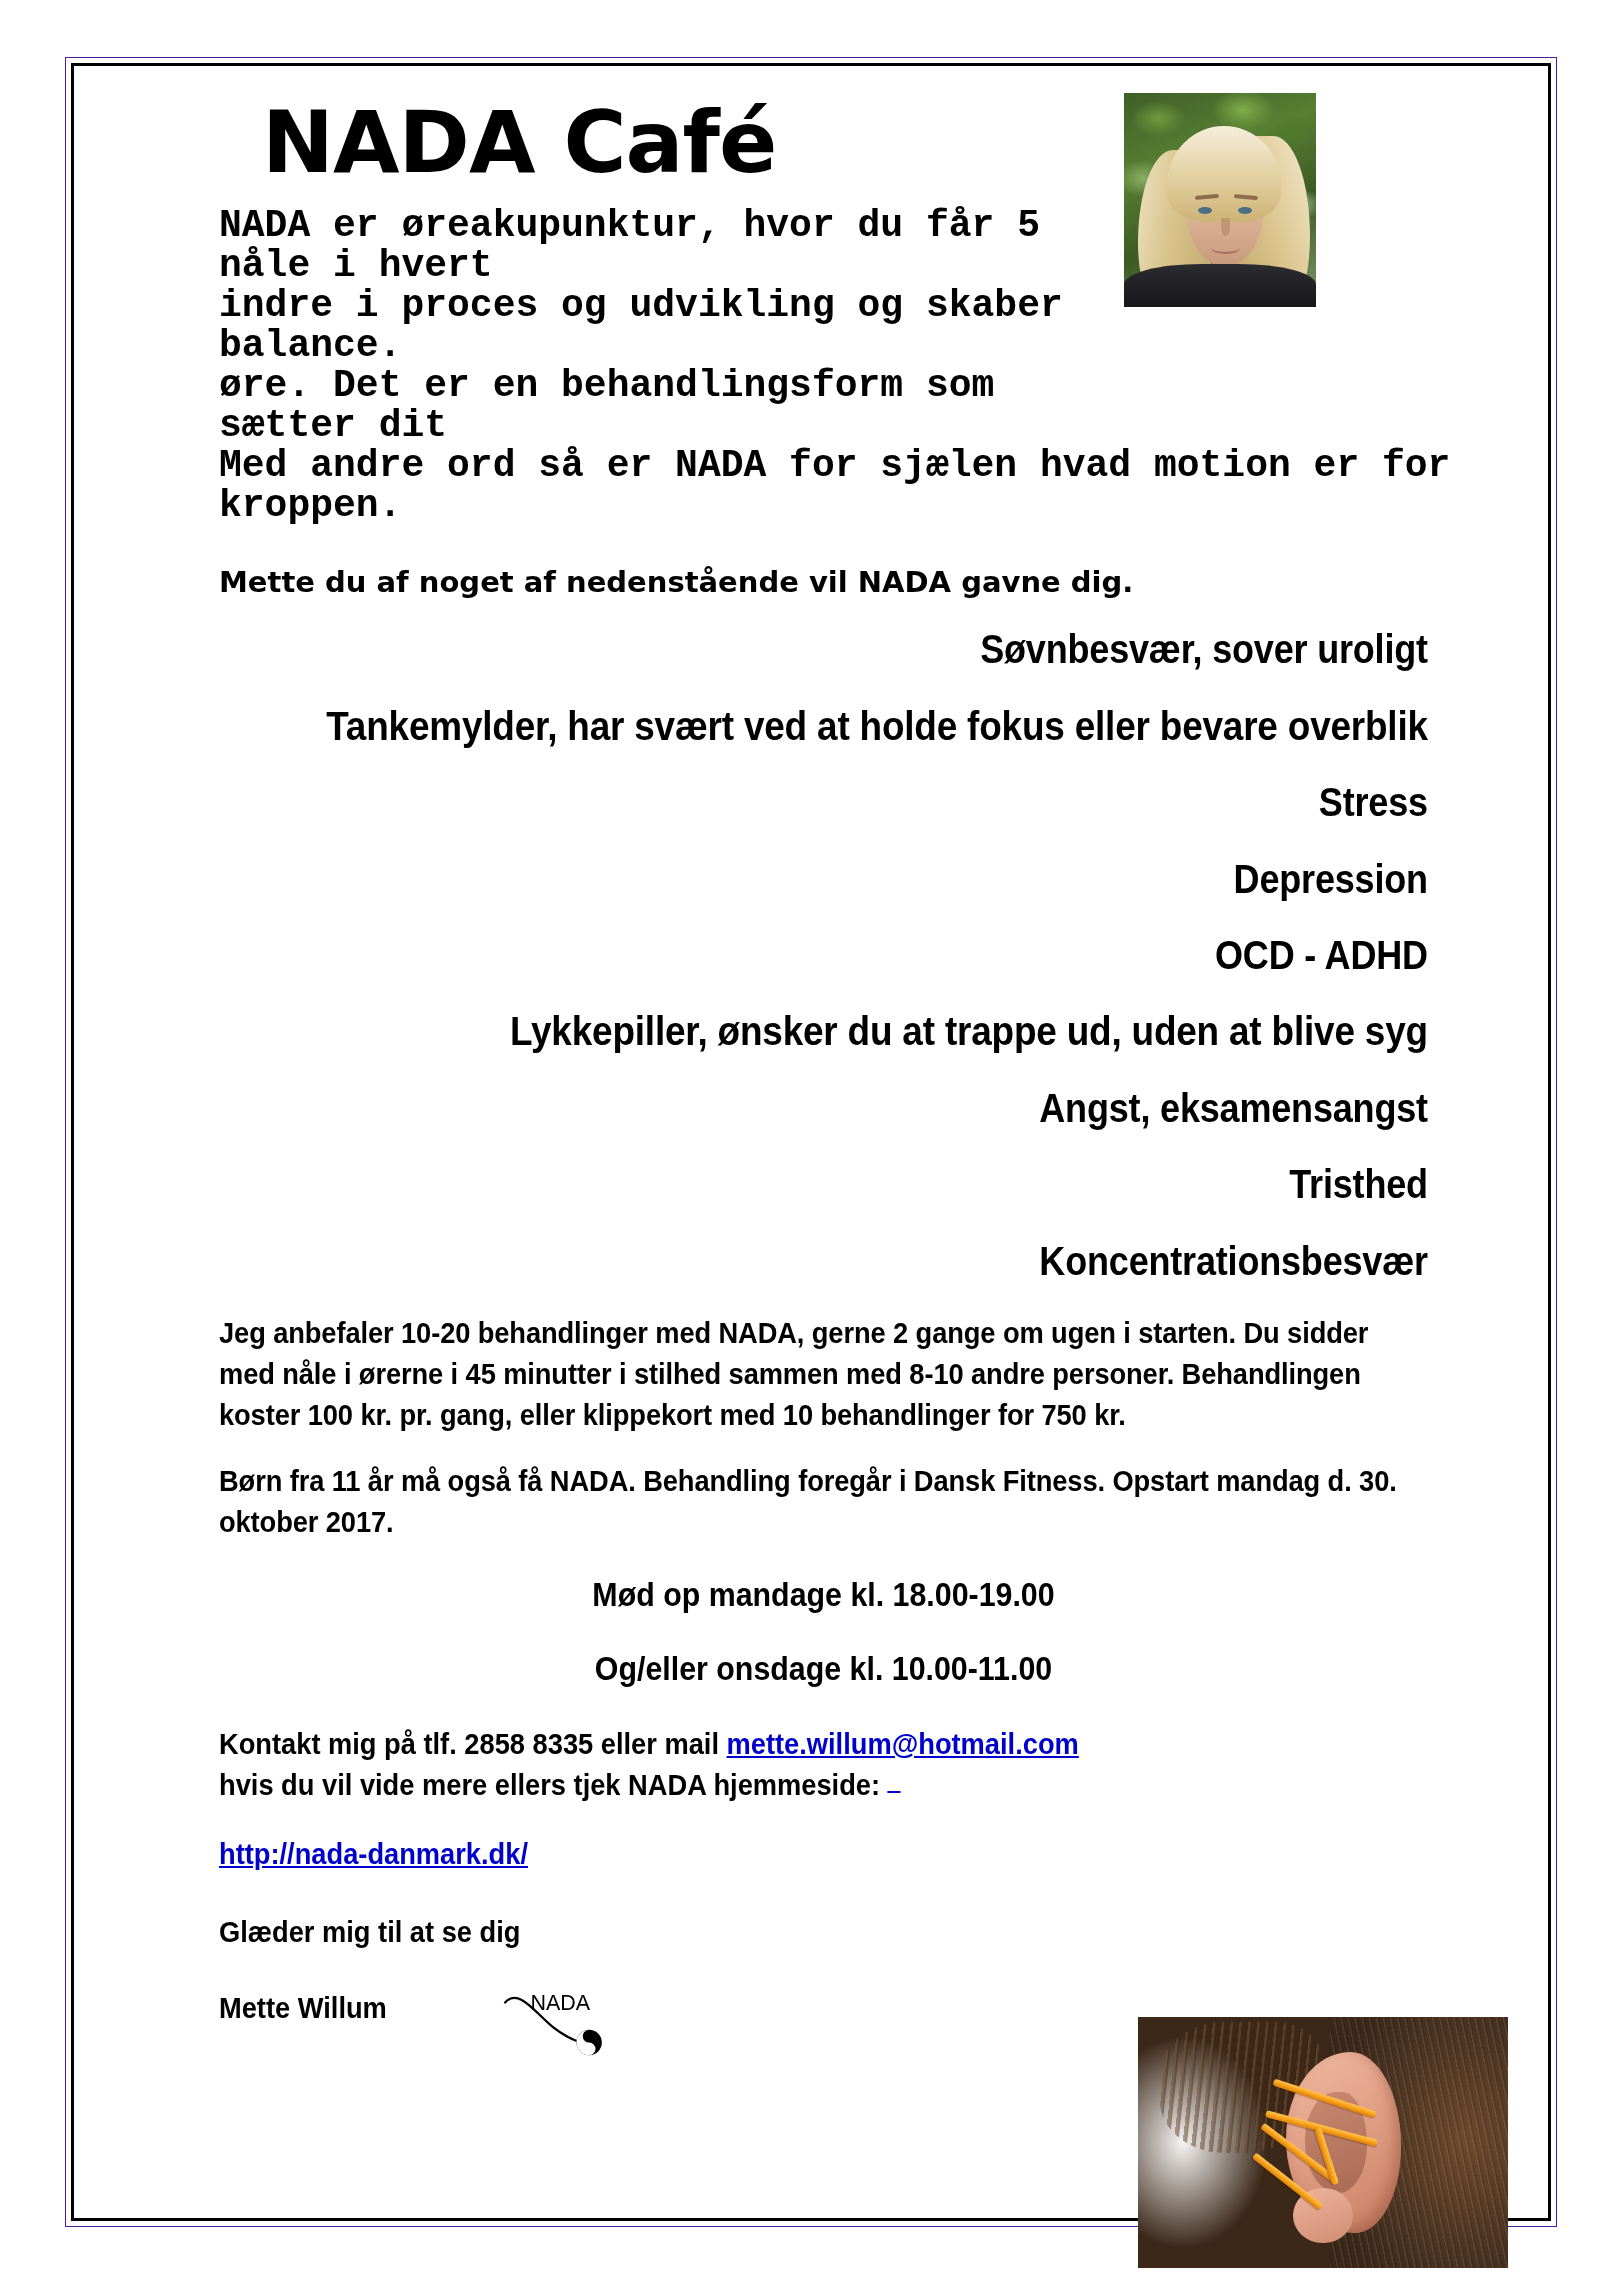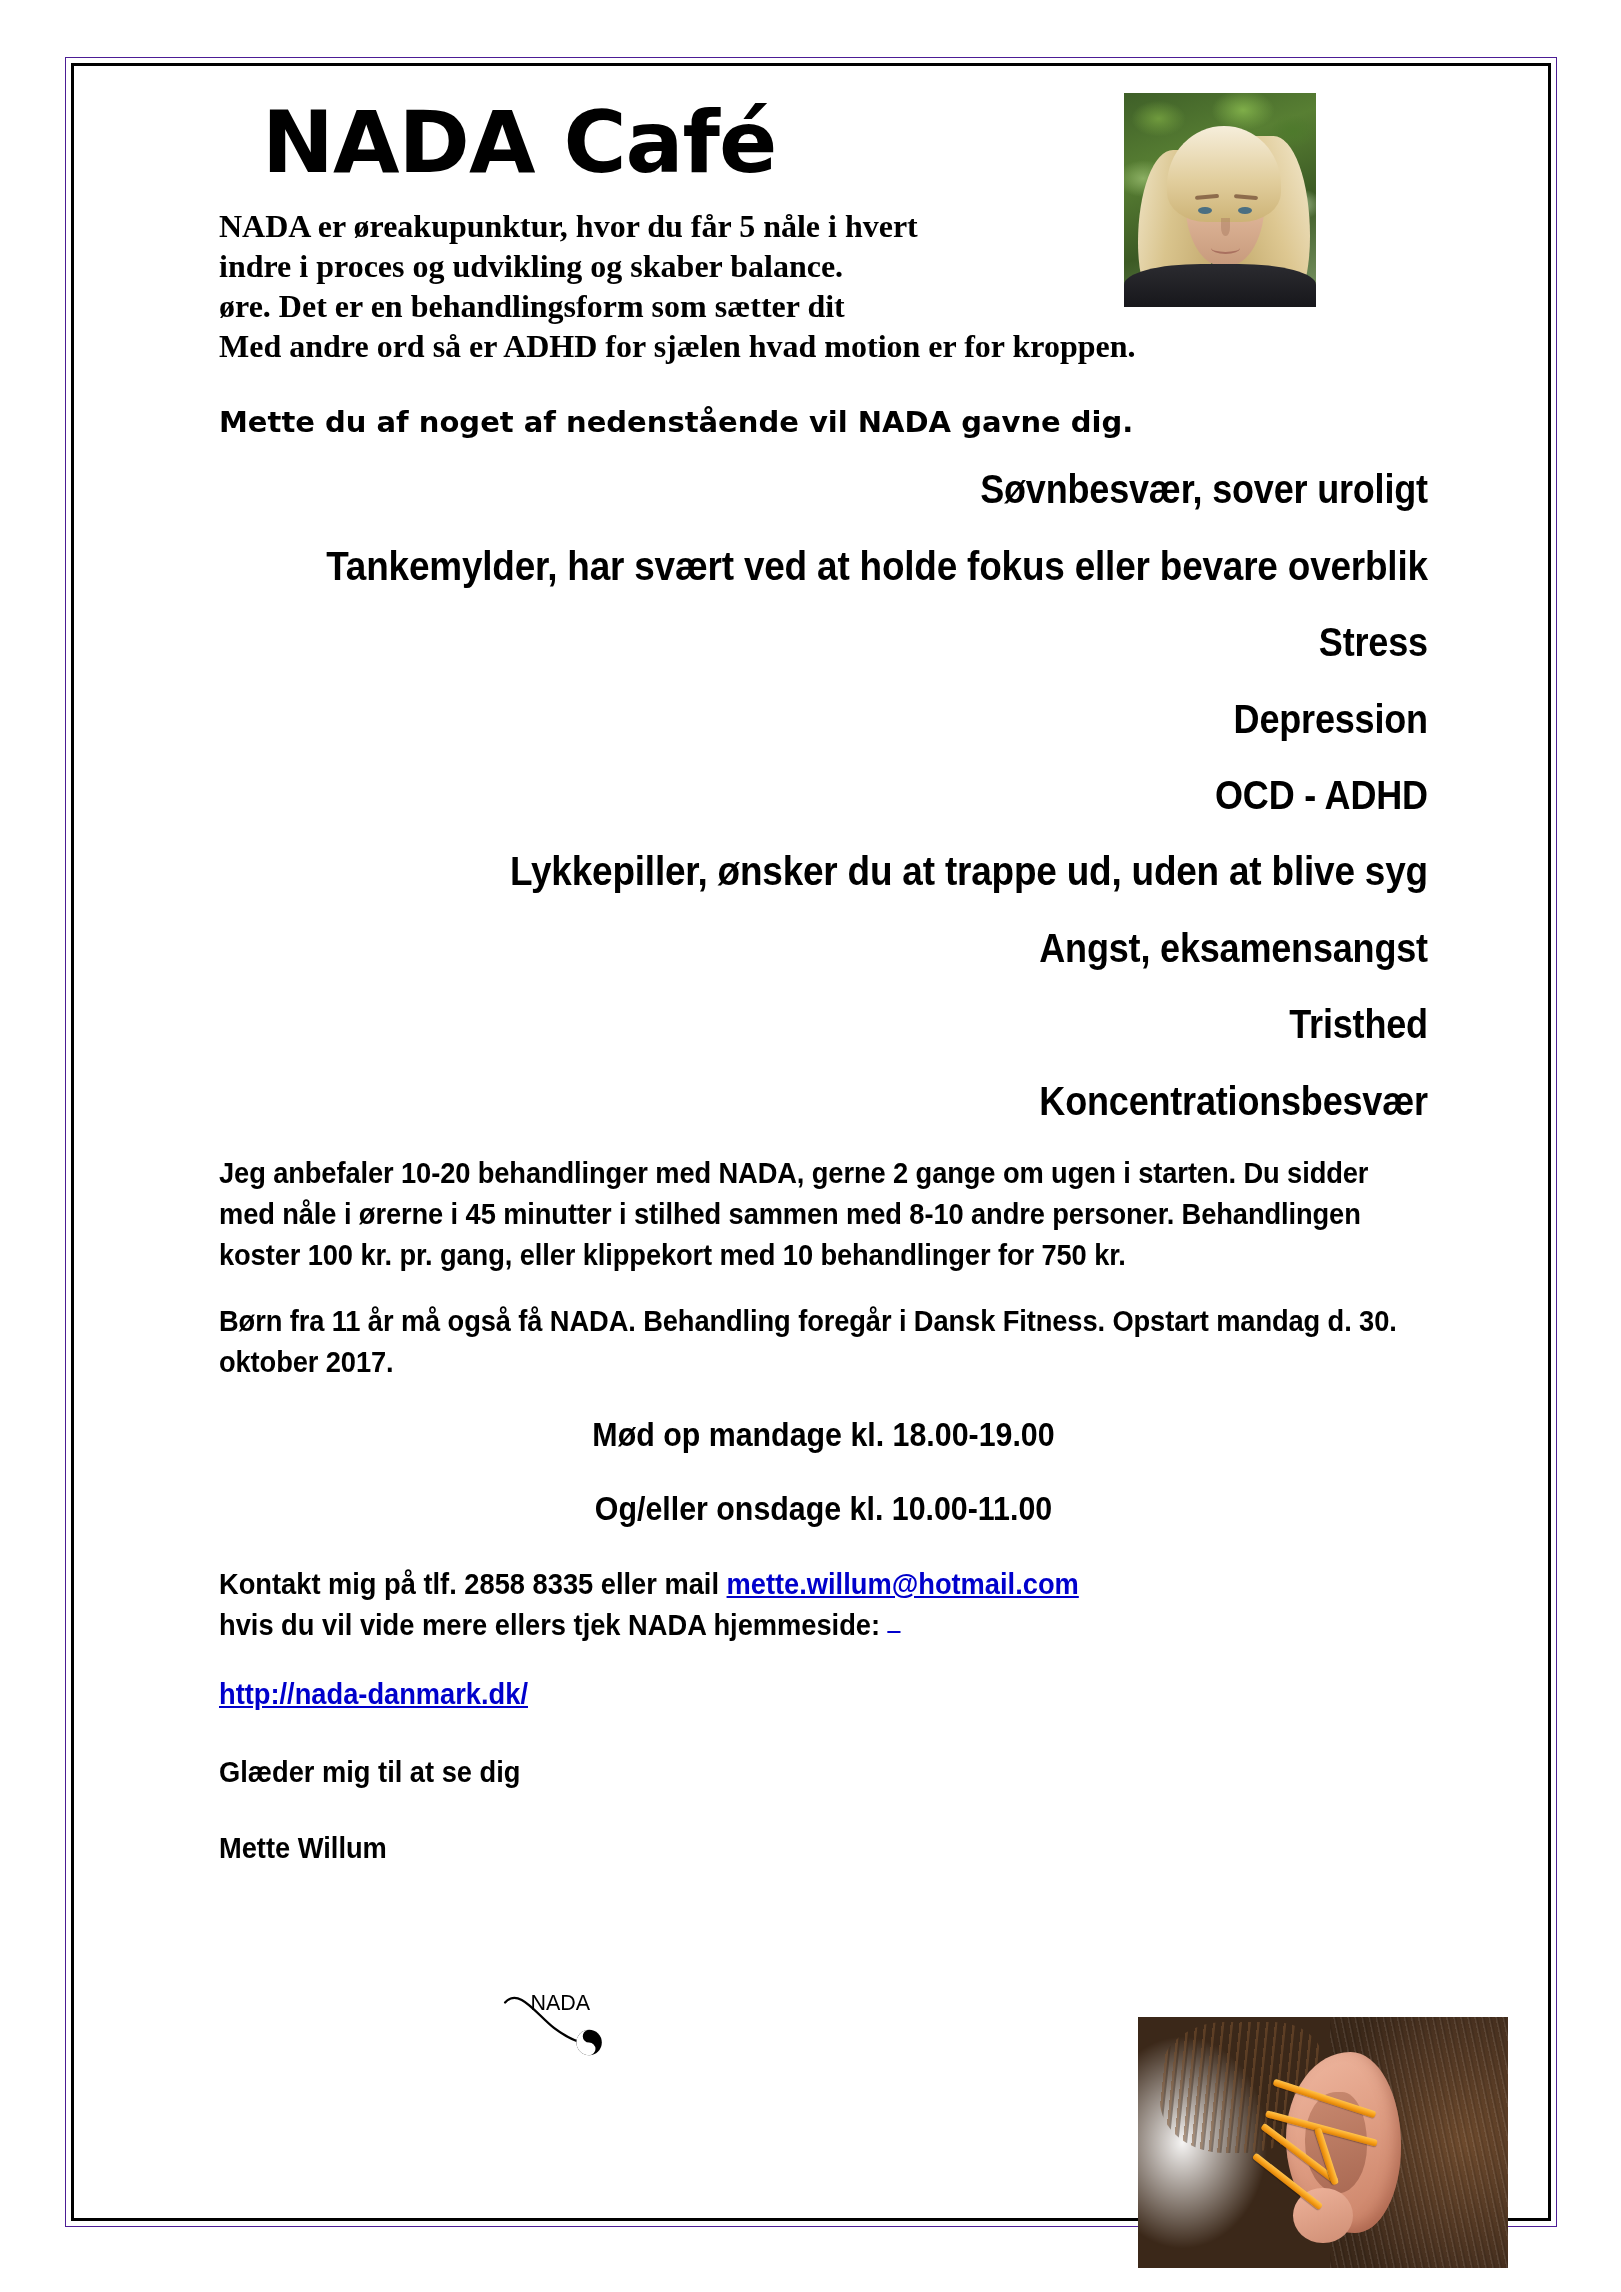--- a/index.html
+++ b/index.html
@@ -112,23 +112,23 @@
     border-bottom: 2.9px solid #a9705f; border-radius: 0 0 50% 50%;
   }
   .pt-coat {
     position: absolute; left: 0; bottom: 0; width: 100%; height: 43px;
     background: linear-gradient(180deg, #2b2b30 0%, #17171b 100%);
     border-radius: 40% 40% 0 0 / 48% 48% 0 0;
   }
 
   
   .intro {
-    font-family: Liberation Serif, serif;
-    font-weight: bold;
-    font-size: 32px;
+    font-family: Liberation Mono, monospace;
+    font-weight: bold;
+    font-size: 38px;
     line-height: 40px;
     margin: 17.6px 0 0 67px;
     max-width: 1294px;
   }
   .intro .narrow { max-width: 912px; }
   .intro p { margin: 0; }
   .lead {
     font-family: "DejaVu Sans", "Liberation Sans", sans-serif;
     font-weight: bold;
     font-size: 29px;
@@ -299,21 +299,21 @@
 
 <div id="poster-frame">
   <div id="poster-body">
 
     <h1 class="title">NADA Café</h1>
 
     <div class="intro">
       <p class="narrow">NADA er øreakupunktur, hvor du får 5 nåle i hvert</p>
       <p class="narrow">indre i proces og udvikling og skaber balance.</p>
       <p class="narrow">øre. Det er en behandlingsform som sætter dit</p>
-      <p>Med andre ord så er ADHD for sjælen hvad motion er for kroppen.</p>
+      <p>Med andre ord så er NADA for sjælen hvad motion er for kroppen.</p>
     </div>
 
     <div class="lead">Mette du af noget af nedenstående vil NADA gavne dig.</div>
 
     <div class="symptoms">
       <div class="symptom">Søvnbesvær, sover uroligt</div>
       <div class="symptom wide">Tankemylder, har svært ved at holde fokus eller bevare overblik</div>
       <div class="symptom">Stress</div>
       <div class="symptom">Depression</div>
       <div class="symptom">OCD - ADHD</div>

